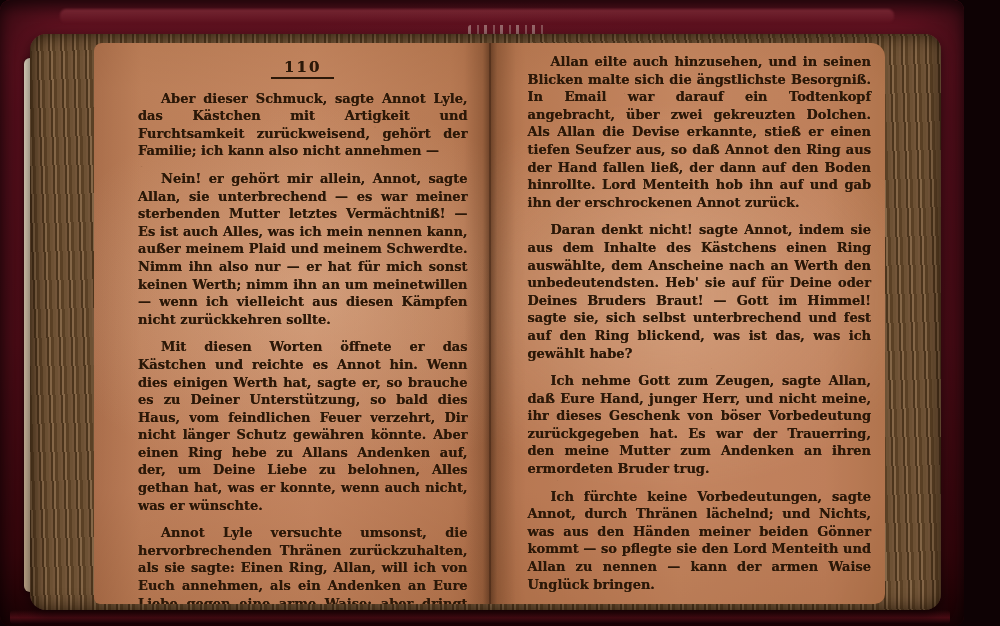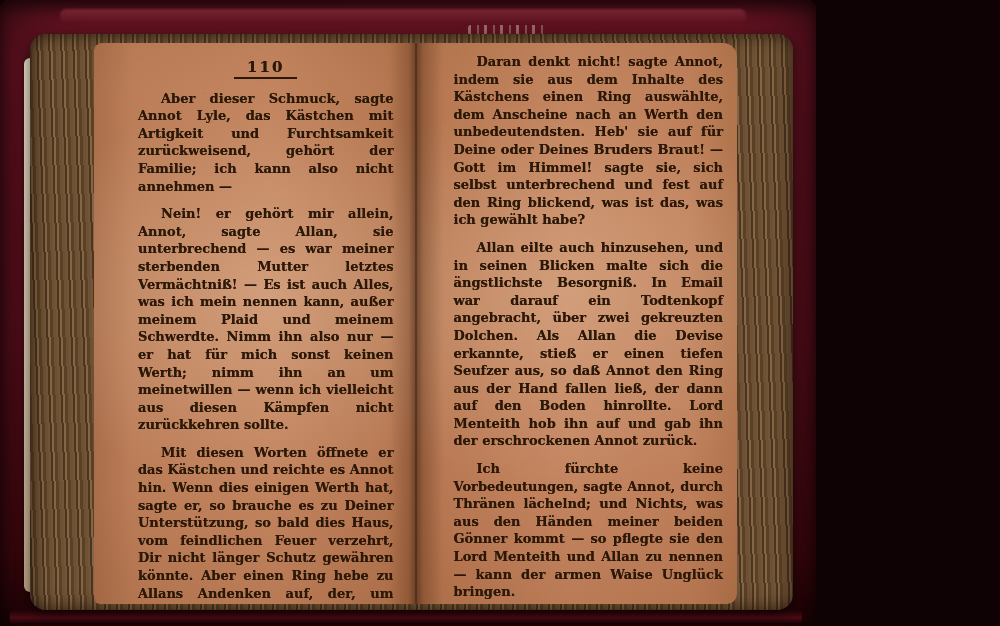--- a/index.html
+++ b/index.html
@@ -1,21 +1,21 @@
 <!DOCTYPE html>
 <html><head>
 <meta charset="utf-8">
 <style>
   html, body { margin: 0; padding: 0; }
   body {
     width: 1000px; height: 626px; overflow: hidden;
     background: #0e0204;
     font-family: "DejaVu Serif", serif;
   }
-  .scene { position: relative; width: 816px; height: 626px; background: #0e0204; }
+  .scene { position: relative; width: 964px; height: 626px; background: #0e0204; }
 
   
   .cover {
     position: absolute; inset: 0;
     border-radius: 10px;
     background:
       radial-gradient(ellipse 620px 420px at 50% 46%, rgba(150,40,55,0.28), rgba(0,0,0,0) 70%),
       linear-gradient(180deg, #741627 0%, #671222 18%, #5c0f1c 55%, #43080f 88%, #2e0408 100%);
     box-shadow: inset 0 0 70px rgba(0,0,0,0.75), inset 0 6px 14px rgba(0,0,0,0.6);
   }
@@ -162,22 +162,23 @@
           <span class="pageno">110</span>
         </div>
         <p>Aber dieser Schmuck, sagte Annot Lyle, das Kästchen mit Artigkeit und Furchtsamkeit zurückweisend, gehört der Familie; ich kann also nicht annehmen —</p>
         <p>Nein! er gehört mir allein, Annot, sagte Allan, sie unterbrechend — es war meiner sterbenden Mutter letztes Vermächtniß! — Es ist auch Alles, was ich mein nennen kann, außer meinem Plaid und meinem Schwerdte. Nimm ihn also nur — er hat für mich sonst keinen Werth; nimm ihn an um meinetwillen — wenn ich vielleicht aus diesen Kämpfen nicht zurückkehren sollte.</p>
         <p>Mit diesen Worten öffnete er das Kästchen und reichte es Annot hin. Wenn dies einigen Werth hat, sagte er, so brauche es zu Deiner Unterstützung, so bald dies Haus, vom feindlichen Feuer verzehrt, Dir nicht länger Schutz gewähren könnte. Aber einen Ring hebe zu Allans Andenken auf, der, um Deine Liebe zu belohnen, Alles gethan hat, was er konnte, wenn auch nicht, was er wünschte.</p>
         <p>Annot Lyle versuchte umsonst, die hervorbrechenden Thränen zurückzuhalten, als sie sagte: Einen Ring, Allan, will ich von Euch annehmen, als ein Andenken an Eure Liebe gegen eine arme Waise; aber dringt nicht in mich, mehr anzunehmen, denn ich kann und will kein Geschenk von so unverhältnißmäßigem Werthe annehmen.</p>
 
       </div>
 
       <div class="page right">
+        <p>Allan eilte auch hinzusehen, und in seinen Blicken malte sich die ängstlichste Besorgniß. In Email war darauf ein Todtenkopf angebracht, über zwei gekreuzten Dolchen. Als Allan die Devise erkannte, stieß er einen tiefen Seufzer aus, so daß Annot den Ring aus der Hand fallen ließ, der dann auf den Boden hinrollte. Lord Menteith hob ihn auf und gab ihn der erschrockenen Annot zurück.</p>
         <p>Daran denkt nicht! sagte Annot, indem sie aus dem Inhalte des Kästchens einen Ring auswählte, dem Anscheine nach an Werth den unbedeutendsten. Heb' sie auf für Deine oder Deines Bruders Braut! — Gott im Himmel! sagte sie, sich selbst unterbrechend und fest auf den Ring blickend, was ist das, was ich gewählt habe?</p>
-        <p>Allan eilte auch hinzusehen, und in seinen Blicken malte sich die ängstlichste Besorgniß. In Email war darauf ein Todtenkopf angebracht, über zwei gekreuzten Dolchen. Als Allan die Devise erkannte, stieß er einen tiefen Seufzer aus, so daß Annot den Ring aus der Hand fallen ließ, der dann auf den Boden hinrollte. Lord Menteith hob ihn auf und gab ihn der erschrockenen Annot zurück.</p>
+        <p>Ich nehme Gott zum Zeugen, sagte Allan, daß Eure Hand, junger Herr, und nicht meine, ihr dieses Geschenk von böser Vorbedeutung zurückgegeben hat. Es war der Trauerring, den meine Mutter zum Andenken an ihren ermordeten Bruder trug.</p>
         <p>Ich fürchte keine Vorbedeutungen, sagte Annot, durch Thränen lächelnd; und Nichts, was aus den Händen meiner beiden Gönner kommt — so pflegte sie den Lord Menteith und Allan zu nennen — kann der armen Waise Unglück bringen.</p>
 
       </div>
 
       <div class="gutter"></div>
     </div>
   </div>
 
 </div>
 

